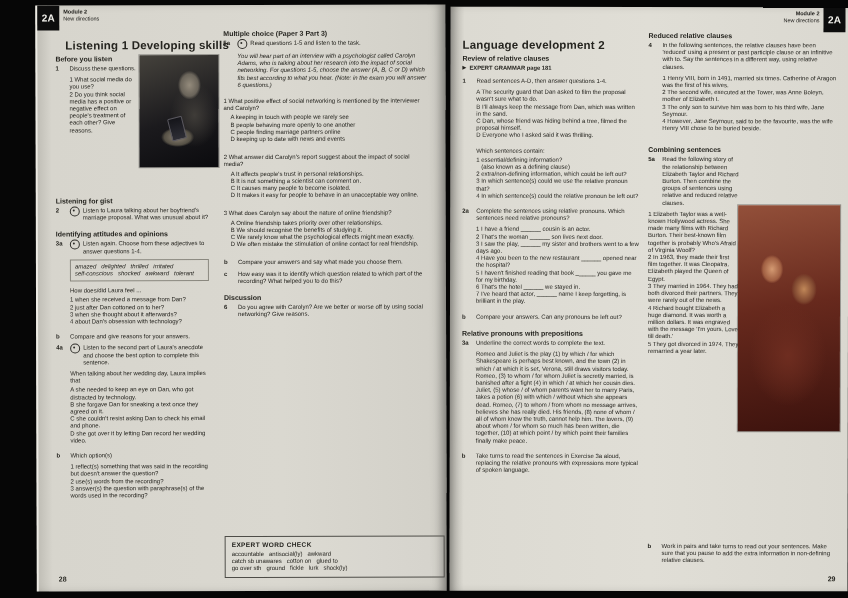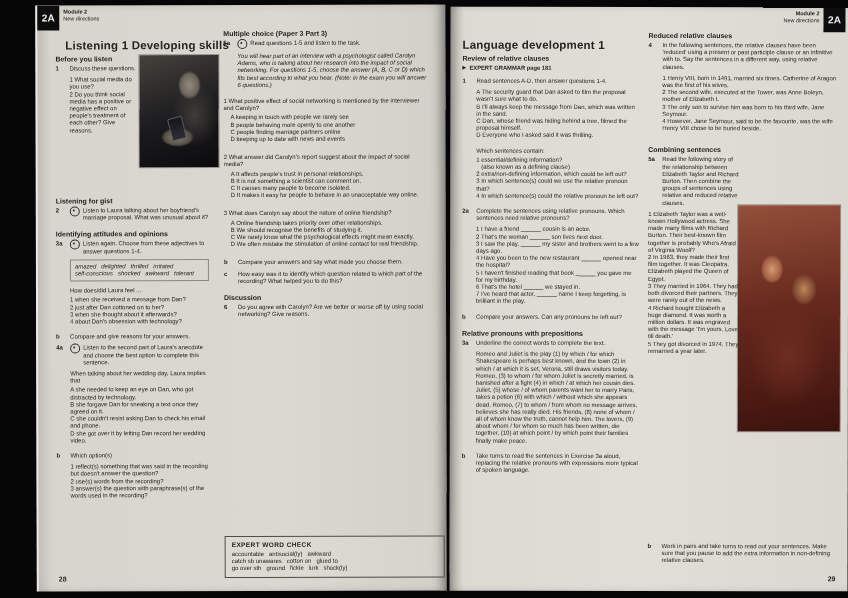--- a/index.html
+++ b/index.html
@@ -219,21 +219,21 @@
 
   <div class="page page-right">
     <div class="tabinfo tabinfo-r">
       <div class="m">Module 2</div>
       <div>New directions</div>
     </div>
     <div class="tabbox tabbox-r">
       <span>2A</span>
     </div>
 
-    <h1 class="h1 r-title">Language development 1</h1>
+    <h1 class="h1 r-title">Language development 2</h1>
 
     <div class="col r-col1">
       <div class="sechead">Review of relative clauses</div>
       <div class="gref">
         <span class="tri"></span>
         <span>EXPERT GRAMMAR page 181</span>
       </div>
 
       <div class="task">
         <span class="tnum">1</span>

